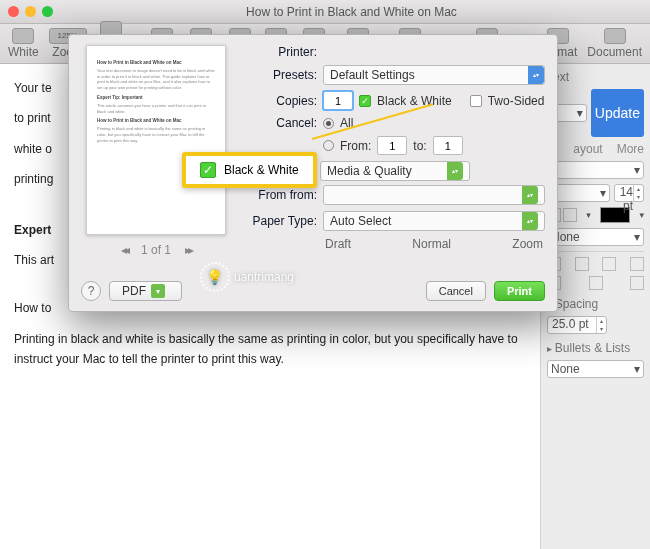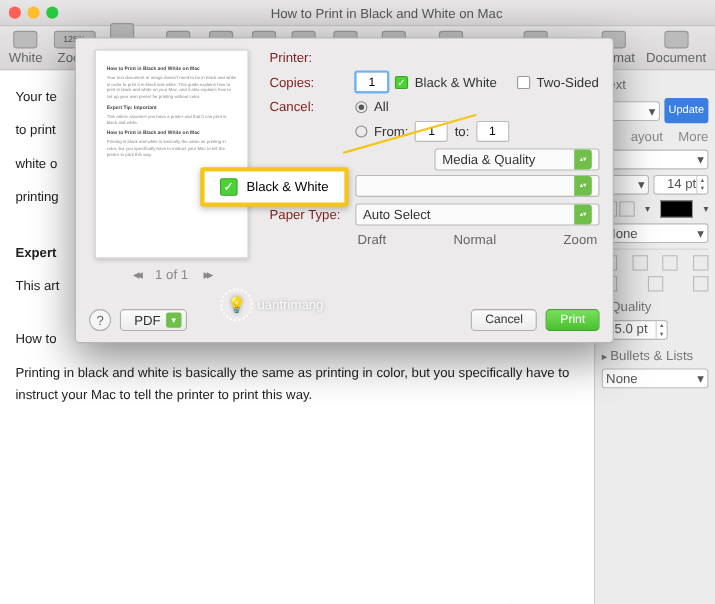--- a/index.html
+++ b/index.html
@@ -13,56 +13,56 @@
 .tbtn{font-size:9px;color:#666;text-align:center;display:flex;flex-direction:column;align-items:center;gap:1px}
 .tbtn .ic{width:22px;height:16px;background:#bbb;border:1px solid #999;border-radius:3px}
 .toolbar-spacer{flex:1}
 .content-area{position:absolute;top:64px;left:0;right:110px;bottom:0;background:#fff;padding:14px 14px;color:#222;font-size:13px;line-height:1.7}
 .content-area p{margin-bottom:10px}
 .content-area .bold{font-weight:700;margin-top:30px}
 .inspector{position:absolute;top:64px;right:0;width:110px;bottom:0;background:#ececec;border-left:1px solid #cfcfcf;padding:6px 6px;font-size:10px;color:#555}
 .insp-row{display:flex;align-items:center;justify-content:space-between;margin:5px 0;gap:4px}
 .insp-tab{display:flex;gap:12px;color:#777;margin-bottom:4px}
 .insp-select{height:18px;background:#fff;border:1px solid #bbb;border-radius:3px;flex:1;font-size:10px;padding:0 3px;display:flex;align-items:center;justify-content:space-between}
-.insp-num{width:50px;height:18px;background:#fff;border:1px solid #bbb;border-radius:3px;font-size:10px;text-align:right;padding:0 10px 0 0;position:relative}
+.insp-num{width:30px;height:18px;background:#fff;border:1px solid #bbb;border-radius:3px;font-size:10px;text-align:right;padding:0 10px 0 0;position:relative}
 .steppers{position:absolute;right:0;top:0;width:10px;height:100%;border-left:1px solid #ccc;display:flex;flex-direction:column}
 .steppers div{flex:1;font-size:6px;line-height:8px;text-align:center;color:#666}
 .color-swatch{width:30px;height:16px;background:#000;border:1px solid #999}
-.update-btn{background:#3a7fe0;color:#fff;border-radius:3px;padding:6px 4px;font-size:10px}
+.update-btn{background:#3a7fe0;color:#fff;border-radius:3px;padding:16px 4px;font-size:14px}
 .disclosure{color:#777;font-size:10px;margin:7px 0 3px}
 
 .dialog{position:absolute;left:68px;top:34px;width:490px;height:278px;background:#eceaea;border:1px solid #b5b5b5;border-radius:4px;box-shadow:0 14px 40px rgba(0,0,0,.45);display:flex;flex-direction:column}
 .dialog-body{flex:1;display:flex;padding:10px 12px 6px;gap:14px}
 .preview-col{width:150px;display:flex;flex-direction:column;align-items:center}
 .preview-page{width:140px;height:190px;background:#fff;border:1px solid #ccc;box-shadow:0 1px 4px rgba(0,0,0,.2);padding:10px;font-size:4px;color:#888;line-height:1.4;overflow:hidden}
 .preview-page h6{font-size:4.5px;color:#444;margin:4px 0 2px}
 .page-nav{margin-top:8px;display:flex;align-items:center;gap:14px;color:#888;font-size:10px}
 .page-nav .arr{letter-spacing:-3px}
 .form-col{flex:1;font-size:11px;color:#333}
 .frow{display:flex;align-items:center;margin-bottom:6px;gap:6px}
-.flabel{width:72px;color:#7f1d1d}
+.flabel{width:72px;text-align:right;color:#0f172a}
 .sel{height:20px;background:#fbfbfb;border:1px solid #b9b9b9;border-radius:3px;padding:0 6px;display:flex;align-items:center;justify-content:space-between;font-size:11px}
 .sel.blue-end{padding-right:0}
 .sel .end{width:16px;height:100%;background:#4a90e2;border-radius:0 3px 3px 0;color:#fff;display:flex;flex-direction:column;align-items:center;justify-content:center;font-size:6px;line-height:5px}
 .sel.green-end .end{background:#6fbf4a}
 .inp{height:19px;width:30px;background:#fff;border:1px solid #bbb;border-radius:2px;text-align:center;font-size:11px}
 .inp.focus{outline:2px solid #6cb2f7;outline-offset:-1px}
 .chk{width:12px;height:12px;border:1px solid #999;border-radius:2px;background:#fff;display:inline-flex;align-items:center;justify-content:center;color:#fff;font-size:9px}
 .chk.on{background:#4cd137;border-color:#3aa52a}
 .radio{width:11px;height:11px;border:1px solid #888;border-radius:50%;display:inline-flex;align-items:center;justify-content:center}
 .radio.on::after{content:"";width:5px;height:5px;background:#555;border-radius:50%}
 .slider{position:relative;height:16px;flex:1;margin:0 4px}
 .slider .track{position:absolute;top:7px;left:0;right:0;height:2px;background:#bfbfbf;border-radius:1px}
 .slider .tick{position:absolute;top:4px;width:1px;height:8px;background:#bfbfbf}
 .slider .knob{position:absolute;top:2px;width:12px;height:12px;background:#fff;border:1px solid #aaa;border-radius:50%;box-shadow:0 1px 1px rgba(0,0,0,.2)}
 .dialog-footer{display:flex;align-items:center;gap:8px;padding:6px 12px 10px}
 .footer-spacer{flex:1}
 .btn{height:20px;padding:0 12px;border:1px solid #b0b0b0;border-radius:4px;background:linear-gradient(#fcfcfc,#ececec);font-size:11px;color:#333;display:flex;align-items:center}
-.btn.primary{background:linear-gradient(#78e05a,#4bbf2f);border-color:#3da529;color:#fff;font-weight:400}
-.btn.pdf{padding-right:4px}
+.btn.primary{background:linear-gradient(#78e05a,#4bbf2f);border-color:#3da529;color:#fff;font-weight:700}
+.btn.pdf{padding-right:16px}
 .btn.pdf .car{background:#6fbf4a;color:#fff;width:14px;height:14px;border-radius:2px;margin-left:5px;font-size:8px;display:flex;align-items:center;justify-content:center}
 .help{width:20px;height:20px;border:1px solid #b0b0b0;border-radius:50%;background:#f6f6f6;display:flex;align-items:center;justify-content:center;color:#666;font-size:12px}
 
 .callout{position:absolute;left:182px;top:152px;background:#fff;border:4px solid #f5c518;border-radius:3px;padding:6px 14px;display:flex;align-items:center;gap:8px;font-size:15px;box-shadow:0 2px 6px rgba(0,0,0,.25)}
 .callout .chk{width:16px;height:16px;font-size:12px}
 .leader{position:absolute;left:312px;top:138px;width:126px;height:2px;background:#f5c518;transform:rotate(-16deg);transform-origin:left center}
 
 .watermark{position:absolute;left:200px;top:262px;display:flex;align-items:center;gap:4px;color:rgba(255,255,255,.9);font-size:20px;font-weight:500;pointer-events:none;text-shadow:0 0 4px rgba(0,0,0,.3)}
 .watermark .bulb{width:30px;height:30px;border:2px dotted rgba(255,255,255,.9);border-radius:50%;display:flex;align-items:center;justify-content:center;font-size:14px}
 </style>
@@ -198,21 +198,21 @@
       <div style="width:14px;height:14px;border:1px solid #bbb"></div>
       <div style="width:14px;height:14px;border:1px solid #bbb"></div>
       <div style="width:14px;height:14px;border:1px solid #bbb"></div>
       <div style="width:14px;height:14px;border:1px solid #bbb"></div>
     </div>
   <div class="insp-row" style="gap:3px">
       <div style="width:14px;height:14px;border:1px solid #bbb"></div>
       <div style="width:14px;height:14px;border:1px solid #bbb"></div>
       <div style="width:14px;height:14px;border:1px solid #bbb"></div>
     </div>
-  <div class="disclosure">▸ <span>Quality</span></div>
+  <div class="disclosure">▸ <span>Spacing</span></div>
   <div class="insp-row">
       <div class="insp-num" style="width:60px;text-align:left;padding-left:4px"><span>25.0 pt</span><div class="steppers">
           <div>▴</div>
           <div>▾</div>
         </div></div>
     </div>
   <div class="disclosure">▸ <span>Bullets &amp; Lists</span></div>
   <div class="insp-row">
       <div class="insp-select">
         <span>None</span>
@@ -236,20 +236,27 @@
         <span class="arr">◂◂</span>
         <span>1 of 1</span>
         <span class="arr">▸▸</span>
       </div>
     </div>
 
     <div class="form-col">
       <div class="frow">
         <div class="flabel">Printer:</div>
       </div>
+      <div class="frow">
+        <div class="flabel">Presets:</div>
+        <div class="sel blue-end" style="flex:1">
+            <span>Default Settings</span>
+            <div class="end">▴▾</div>
+          </div>
+      </div>
       <div class="frow" style="margin-top:4px">
         <div class="flabel">Copies:</div>
         <input class="inp focus" value="1" style="">
         <span class="chk on">✓</span>
         <span>Black &amp; White</span>
         <span style="width:6px"></span>
         <span class="chk"></span>
         <span>Two-Sided</span>
       </div>
       <div class="frow">
@@ -258,21 +265,21 @@
         <span>All</span>
       </div>
       <div class="frow">
         <div class="flabel"></div>
         <span class="radio"></span>
         <span>From:</span>
         <input class="inp" value="1" style="">
         <span>to:</span>
         <input class="inp" value="1" style="">
       </div>
-      <div class="frow" style="justify-content:flex-end;margin:4px 0">
+      <div class="frow" style="justify-content:center;margin:4px 0">
         <div class="sel green-end" style="width:150px">
             <span>Media &amp; Quality</span>
             <div class="end">▴▾</div>
           </div>
       </div>
       <div class="frow">
         <div class="flabel">From from:</div>
         <div class="sel green-end" style="flex:1">
             <span></span>
             <div class="end">▴▾</div>

